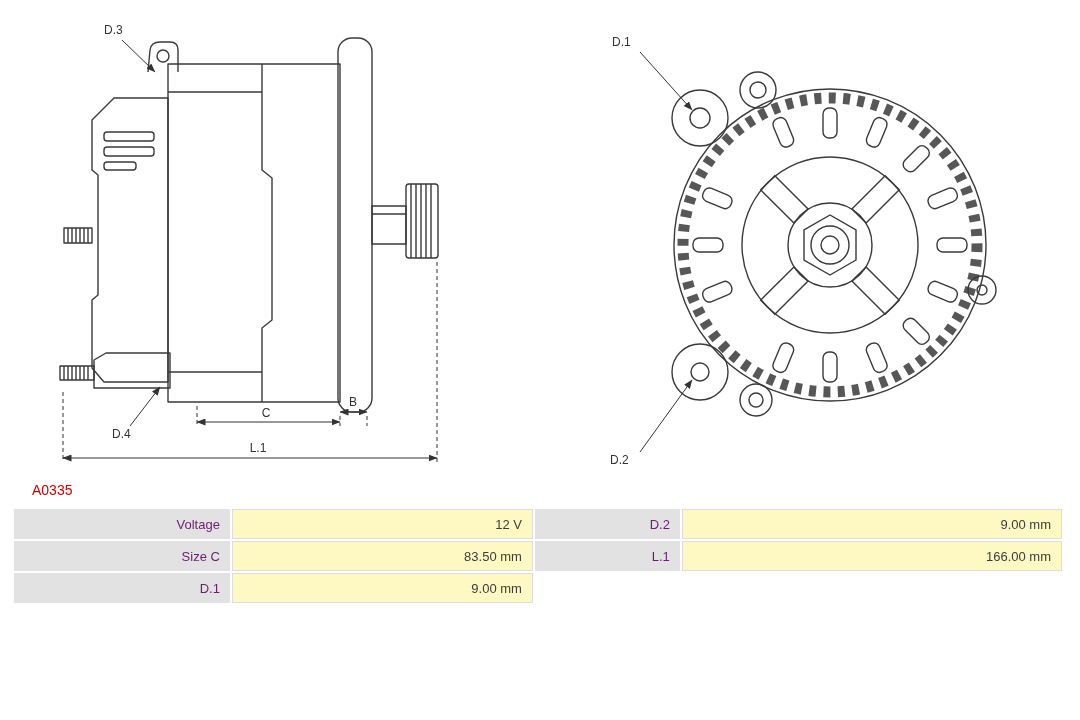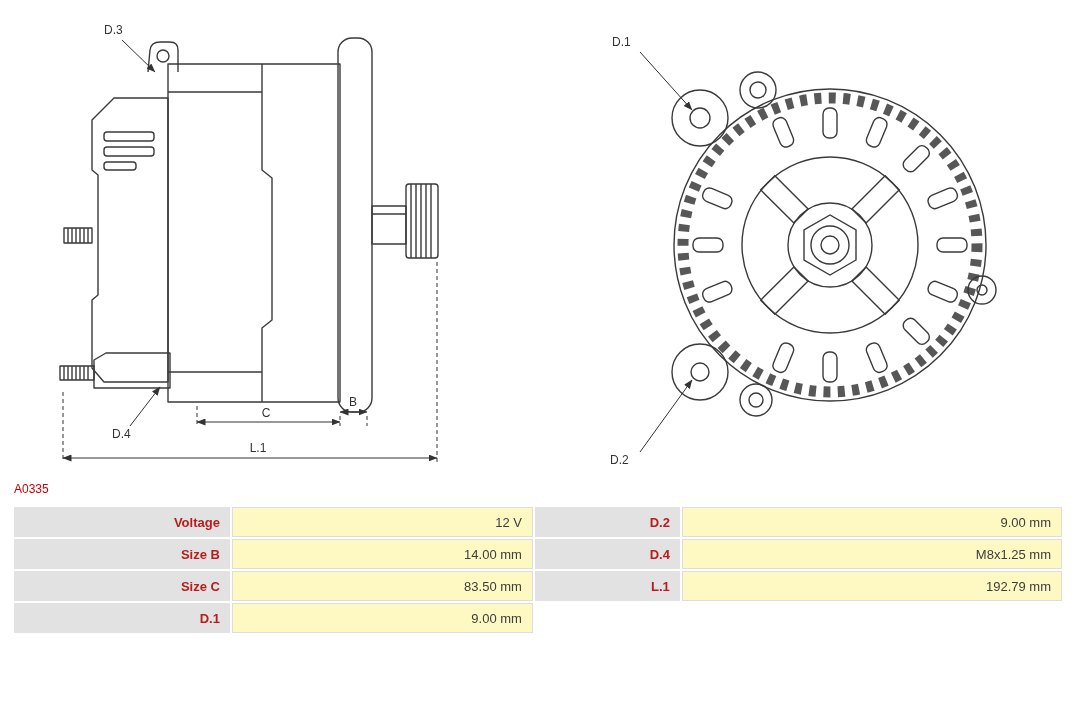--- a/index.html
+++ b/index.html
@@ -7,41 +7,41 @@
   body {
     width:1080px; height:720px; overflow:hidden;
     font-family:"Liberation Sans", sans-serif;
     color:#3d3d3d;
   }
   .page { position:relative; width:1080px; height:720px; }
   .diagram-wrap { width:1080px; height:478px; }
   svg text { font-family:"Liberation Sans", sans-serif; }
   .part-number {
     color:#cc0000;
-    font-size:12px;
-    margin:4px 0 9px 14px;
+    font-size:14px;
+    margin:4px 0 9px 32px;
     cursor:pointer;
   }
   table.spec {
     margin-left:12px;
     border-collapse:separate;
     border-spacing:2px;
     width:1052px;
     table-layout:fixed;
     font-size:13px;
   }
   table.spec td {
     height:30px;
     padding:0 10px;
     text-align:right;
     vertical-align:middle;
     white-space:nowrap;
     overflow:hidden;
   }
-  td.label { background:#e2e2e2; color:#b91c1c;font-weight:bold; }
+  td.label { background:#e2e2e2; color:#701a75; }
   td.value { background:#fef9c3; border:1px solid #dddddd; }
   td.empty { background:transparent; border:none; }
 </style>
 </head>
 <body>
 
 <div class="page">
 
   <div class="diagram-wrap">
     <svg viewBox="0 0 1080 478" width="1080" height="478">
@@ -169,30 +169,24 @@
         <col style="width:375px">
     </colgroup>
     <tbody>
       <tr>
         <td class="label">Voltage</td>
         <td class="value">12 V</td>
         <td class="label">D.2</td>
         <td class="value">9.00 mm</td>
       </tr>
       <tr>
-        <td class="label">Size B</td>
-        <td class="value">14.00 mm</td>
-        <td class="label">D.4</td>
-        <td class="value">M8x1.25 mm</td>
-      </tr>
-      <tr>
         <td class="label">Size C</td>
         <td class="value">83.50 mm</td>
         <td class="label">L.1</td>
-        <td class="value">192.79 mm</td>
+        <td class="value">166.00 mm</td>
       </tr>
       <tr>
         <td class="label">D.1</td>
         <td class="value">9.00 mm</td>
         <td class="empty"></td>
         <td class="empty"></td>
       </tr>
     </tbody>
   </table>
 

